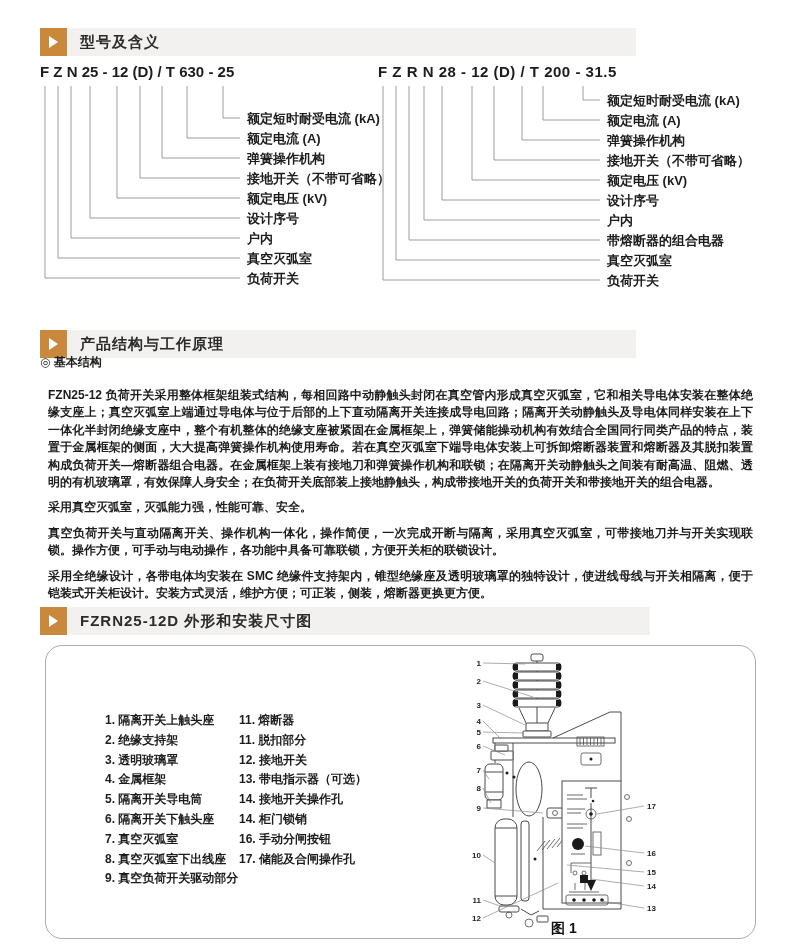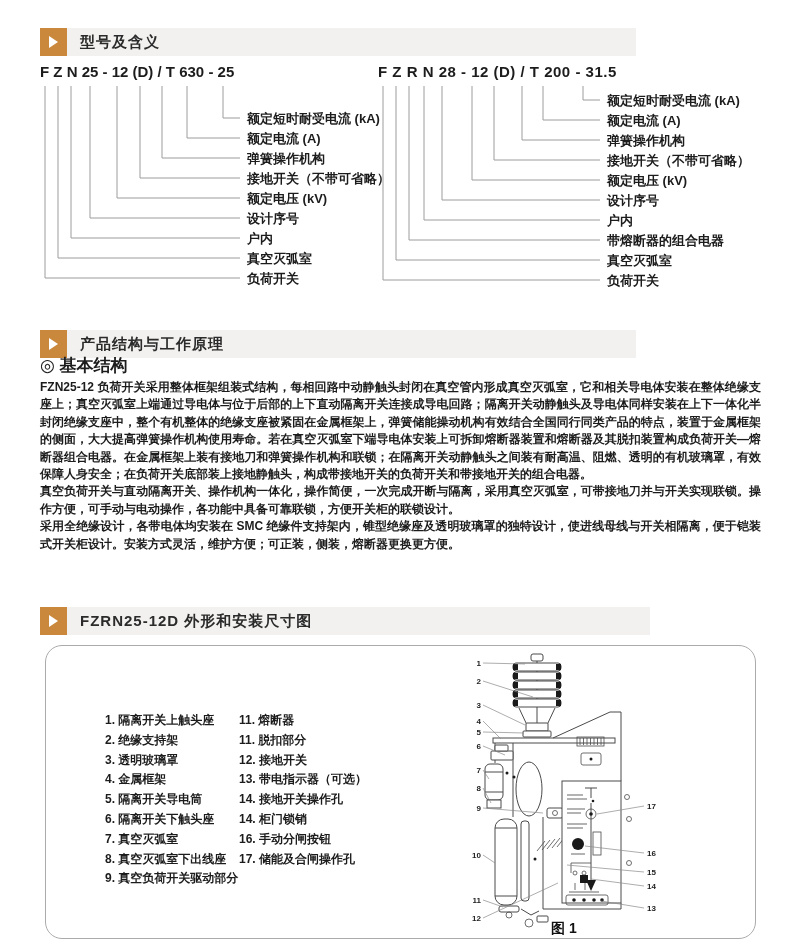--- a/index.html
+++ b/index.html
@@ -14,24 +14,24 @@
   .sec-title{position:absolute;left:40px;top:0;margin:0;line-height:28px;
      font-size:15px;font-weight:bold;color:#2b2b2b;letter-spacing:1px;}
 
   
   .model-string{position:absolute;font-size:15px;font-weight:bold;color:#1c1c1c;white-space:pre;}
   .ladder{position:absolute;}
   .ladder-line{fill:none;stroke:#9c9c9c;stroke-width:1;}
   .ladder-label{font:bold 13px "Liberation Sans","DejaVu Sans",sans-serif;fill:#1c1c1c;}
 
   
-  .subsection-title{position:absolute;left:40px;top:354px;font-size:17px;font-weight:bold;color:#1c1c1c;}
+  .subsection-title{position:absolute;left:40px;top:354px;font-size:12px;font-weight:bold;color:#1c1c1c;}
   .paras{position:absolute;left:40px;top:379px;width:721px;font-size:12px;font-weight:bold;
      color:#1c1c1c;line-height:17.4px;text-align:justify;}
-  .paras p{margin:0;}
+  .paras p{margin:8px;}
 
   
   .dim-box{position:absolute;left:45px;top:645px;width:709px;height:292px;
      border:1px solid #ababab;border-radius:17px;background:#fff;}
   .parts-col{position:absolute;margin:16px;padding:0;list-style:none;
      font-size:12px;font-weight:bold;color:#1c1c1c;line-height:19.8px;white-space:nowrap;}
   #parts-col-1{left:43px;top:49px;}
   #parts-col-2{left:177px;top:49px;}
 
   
@@ -103,20 +103,21 @@
 
   <div class="sec-header" style="top:330px;text-align:center;">
     <span class="sec-icon"></span>
     <h2 class="sec-title">产品结构与工作原理</h2>
   </div>
 
   <div class="subsection-title">◎ 基本结构</div>
 
   <div class="paras">
     <p>FZN25-12 负荷开关采用整体框架组装式结构，每相回路中动静触头封闭在真空管内形成真空灭弧室，它和相关导电体安装在整体绝缘支座上；真空灭弧室上端通过导电体与位于后部的上下直动隔离开关连接成导电回路；隔离开关动静触头及导电体同样安装在上下一体化半封闭绝缘支座中，整个有机整体的绝缘支座被紧固在金属框架上，弹簧储能操动机构有效结合全国同行同类产品的特点，装置于金属框架的侧面，大大提高弹簧操作机构使用寿命。若在真空灭弧室下端导电体安装上可拆卸熔断器装置和熔断器及其脱扣装置构成负荷开关—熔断器组合电器。在金属框架上装有接地刀和弹簧操作机构和联锁；在隔离开关动静触头之间装有耐高温、阻燃、透明的有机玻璃罩，有效保障人身安全；在负荷开关底部装上接地静触头，构成带接地开关的负荷开关和带接地开关的组合电器。</p>
+    <p>采用真空灭弧室，灭弧能力强，性能可靠、安全。</p>
     <p>真空负荷开关与直动隔离开关、操作机构一体化，操作简便，一次完成开断与隔离，采用真空灭弧室，可带接地刀并与开关实现联锁。操作方便，可手动与电动操作，各功能中具备可靠联锁，方便开关柜的联锁设计。</p>
     <p>采用全绝缘设计，各带电体均安装在 SMC 绝缘件支持架内，锥型绝缘座及透明玻璃罩的独特设计，使进线母线与开关相隔离，便于铠装式开关柜设计。安装方式灵活，维护方便；可正装，侧装，熔断器更换更方便。</p>
   </div>
 
   <div class="sec-header" style="top:607px;padding-left:14px;">
     <span class="sec-icon"></span>
     <h2 class="sec-title">FZRN25-12D 外形和安装尺寸图</h2>
   </div>
 
   <div class="dim-box">

